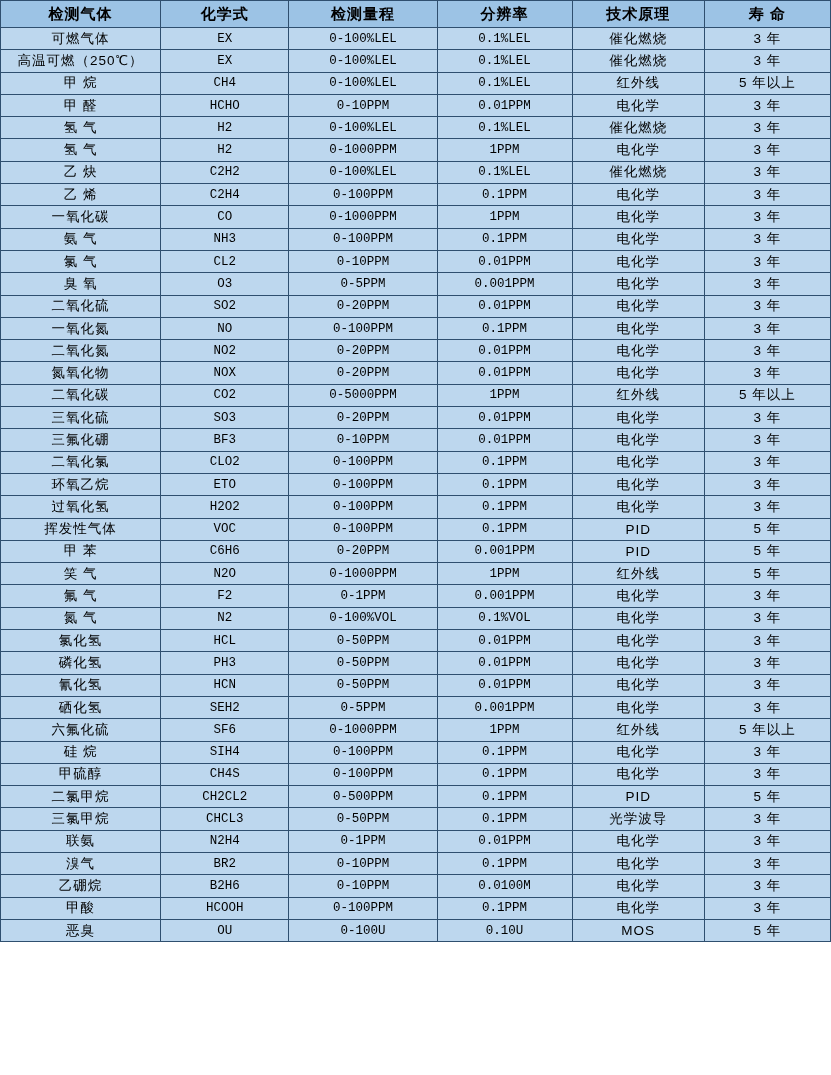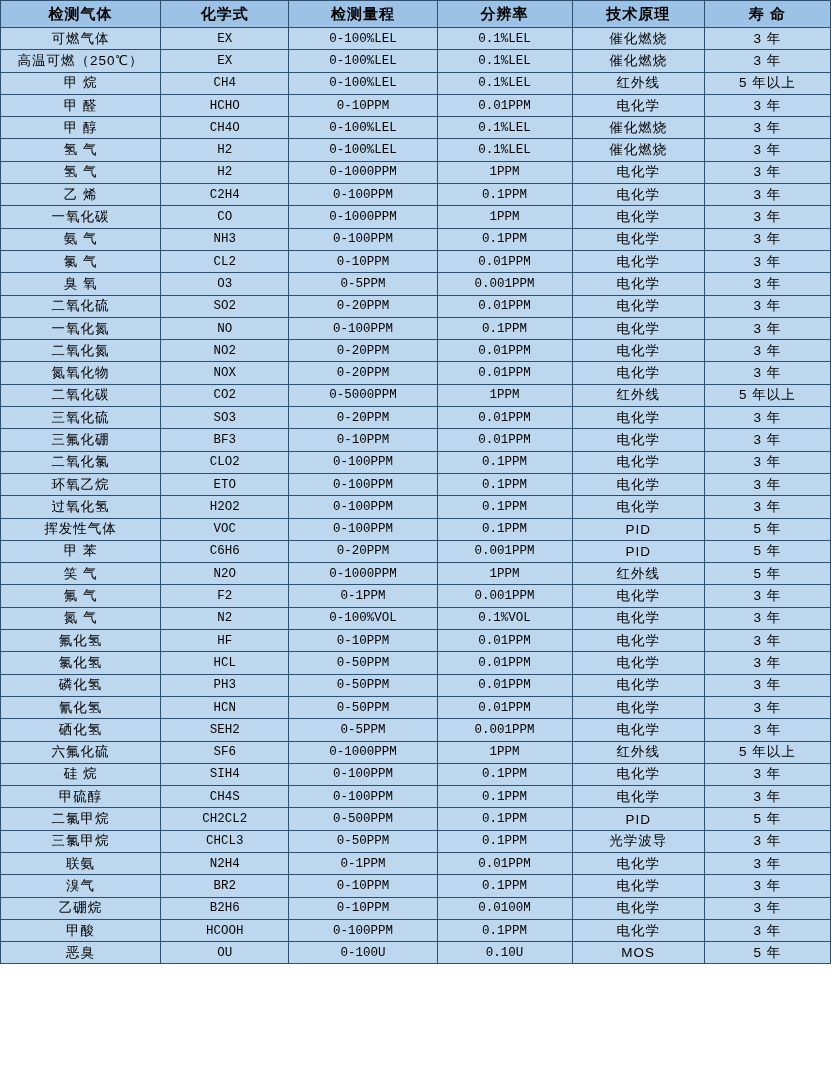--- a/index.html
+++ b/index.html
@@ -104,41 +104,41 @@
       </tr>
       <tr>
         <td class="cn">甲 醛</td>
         <td class="mono">HCHO</td>
         <td class="mono">0-10PPM</td>
         <td class="mono">0.01PPM</td>
         <td class="cn">电化学</td>
         <td class="cn">3 年</td>
       </tr>
       <tr>
-        <td class="cn">甲 醇</td>
-        <td class="mono">CH4O</td>
-        <td class="mono">0-100%LEL</td>
-        <td class="mono">0.1%LEL</td>
-        <td class="cn">催化燃烧</td>
-        <td class="cn">3 年</td>
-      </tr>
-      <tr>
         <td class="cn">氢 气</td>
         <td class="mono">H2</td>
         <td class="mono">0-100%LEL</td>
         <td class="mono">0.1%LEL</td>
         <td class="cn">催化燃烧</td>
         <td class="cn">3 年</td>
       </tr>
       <tr>
         <td class="cn">氢 气</td>
         <td class="mono">H2</td>
         <td class="mono">0-1000PPM</td>
         <td class="mono">1PPM</td>
         <td class="cn">电化学</td>
+        <td class="cn">3 年</td>
+      </tr>
+      <tr>
+        <td class="cn">乙 炔</td>
+        <td class="mono">C2H2</td>
+        <td class="mono">0-100%LEL</td>
+        <td class="mono">0.1%LEL</td>
+        <td class="cn">催化燃烧</td>
         <td class="cn">3 年</td>
       </tr>
       <tr>
         <td class="cn">乙 烯</td>
         <td class="mono">C2H4</td>
         <td class="mono">0-100PPM</td>
         <td class="mono">0.1PPM</td>
         <td class="cn">电化学</td>
         <td class="cn">3 年</td>
       </tr>
@@ -288,28 +288,20 @@
       </tr>
       <tr>
         <td class="cn">氮 气</td>
         <td class="mono">N2</td>
         <td class="mono">0-100%VOL</td>
         <td class="mono">0.1%VOL</td>
         <td class="cn">电化学</td>
         <td class="cn">3 年</td>
       </tr>
       <tr>
-        <td class="cn">氟化氢</td>
-        <td class="mono">HF</td>
-        <td class="mono">0-10PPM</td>
-        <td class="mono">0.01PPM</td>
-        <td class="cn">电化学</td>
-        <td class="cn">3 年</td>
-      </tr>
-      <tr>
         <td class="cn">氯化氢</td>
         <td class="mono">HCL</td>
         <td class="mono">0-50PPM</td>
         <td class="mono">0.01PPM</td>
         <td class="cn">电化学</td>
         <td class="cn">3 年</td>
       </tr>
       <tr>
         <td class="cn">磷化氢</td>
         <td class="mono">PH3</td>

